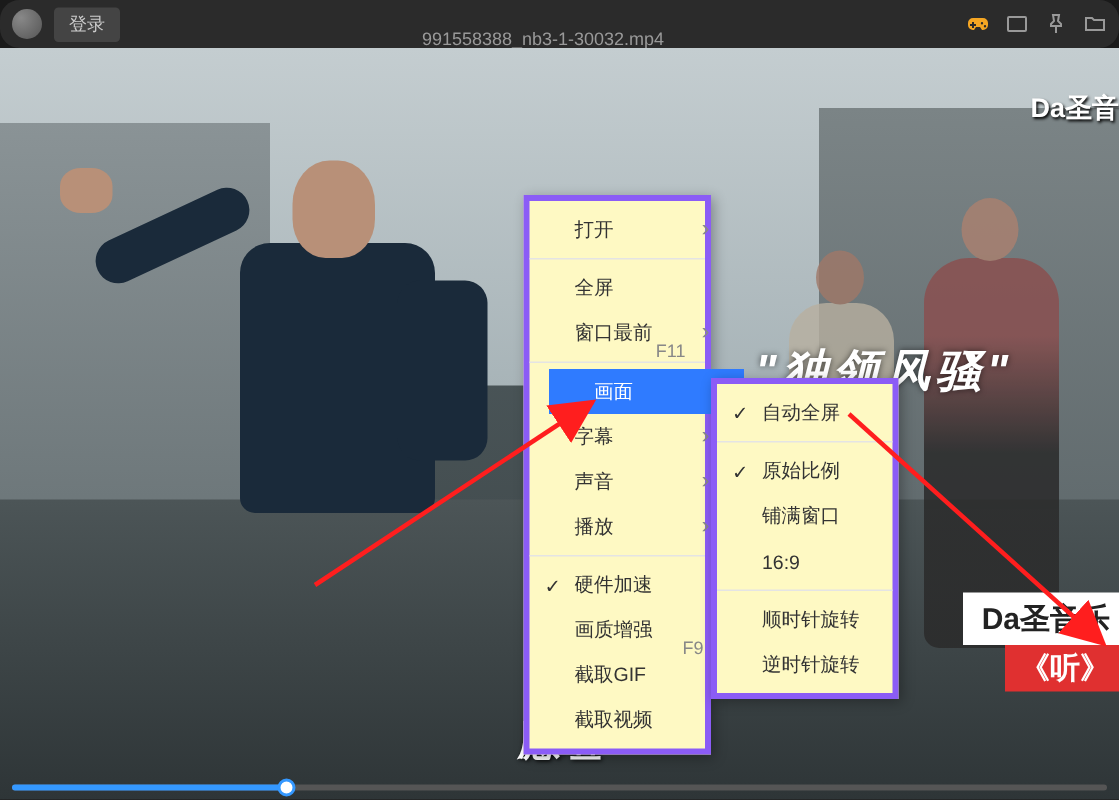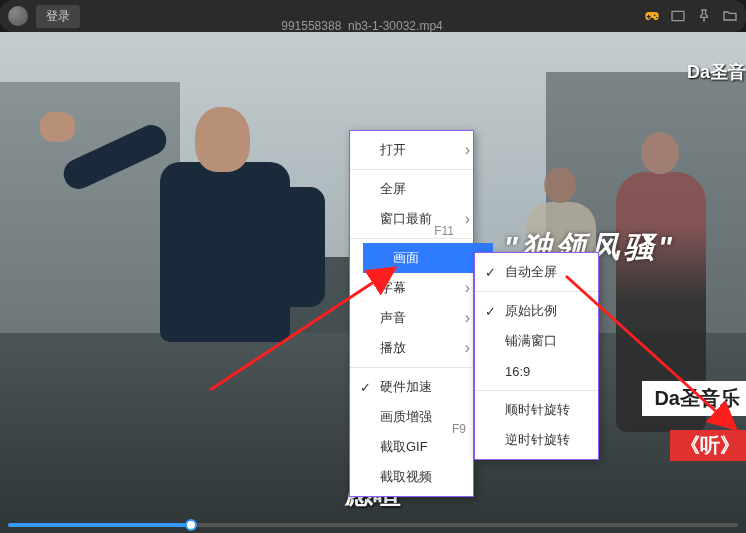--- a/index.html
+++ b/index.html
@@ -28,30 +28,30 @@
   .pm-arm-l { position:absolute; top:35px; left:-40px; width:110px; height:30px; background:#1a2a3a; border-radius:15px; transform:rotate(-25deg); }
   .pm-hand-l { position:absolute; top:5px; left:-60px; width:35px; height:30px; background:#b89078; border-radius:40%; }
   .pm-arm-r { position:absolute; top:80px; left:165px; width:60px; height:120px; background:#1a2a3a; border-radius:15px; }
   .person-bg1 { position:absolute; top:140px; right:40px; width:90px; height:260px; background: linear-gradient(180deg,#8a5050 20%, #2a2a2a 50%); border-radius:30px 30px 10px 10px; opacity:0.85;}
   .person-bg1::before { content:""; position:absolute; top:-40px; left:25px; width:38px; height:42px; background:#a88070; border-radius:50%; }
   .person-bg2 { position:absolute; top:170px; right:150px; width:70px; height:220px; background: linear-gradient(180deg,#b8b0a0 25%, #2a2a2a 55%); border-radius:25px 25px 8px 8px; opacity:0.8;}
   .person-bg2::before { content:""; position:absolute; top:-35px; left:18px; width:32px; height:36px; background:#a07868; border-radius:50%; }
 
   .watermark-top { position: absolute; top: 28px; right: 0; color: #fff; font-size: 18px; font-weight: bold; text-shadow: 1px 1px 2px #000; }
   .overlay-text { position: absolute; top: 195px; right: 70px; color: #fff; font-size: 30px; font-weight: bold; letter-spacing: 4px; text-shadow: 0 0 4px rgba(0,0,0,.6); font-style: italic; }
-  .watermark-label { position: absolute; right: 0; top: 349px; background: #fff; color: #222; font-size: 20px; font-weight: bold; padding: 4px 6px 4px 12px; }
+  .watermark-label { position: absolute; right: 0; top: 363px; background: #fff; color: #222; font-size: 20px; font-weight: bold; padding: 4px 6px 4px 12px; }
   .watermark-sub { position: absolute; right: 0; top: 398px; background: #e03030; color: #fff; font-size: 20px; font-weight: bold; padding: 2px 6px 2px 10px; }
   .subtitle { position: absolute; bottom: 20px; left: 50%; transform: translateX(-50%); color: #fff; font-size: 28px; font-weight: 600; text-shadow: 1px 1px 3px #000; }
 
   .progress-bar { position: absolute; bottom: 6px; left: 8px; right: 8px; height: 4px; background: #555; border-radius: 2px; }
   .progress-fill { position: absolute; left: 0; top: 0; bottom: 0; width: 25%; background: #3498ff; border-radius: 2px; }
   .progress-thumb { position: absolute; left: 25%; top: 50%; width: 12px; height: 12px; background: #fff; border-radius: 50%; transform: translate(-50%, -50%); border: 2px solid #3498ff; }
 
   
-  .ctx-menu { position: absolute; background: #ffffff; border: 1px solid #8b5cf6; box-shadow: 2px 2px 8px rgba(0,0,0,.3); font-size: 13px; color: #333; padding: 4px 0; }
+  .ctx-menu { position: absolute; background: #fef9c3; border: 4px solid #8b5cf6; box-shadow: 2px 2px 8px rgba(0,0,0,.3); font-size: 13px; color: #333; padding: 4px 0; }
   .ctx-item { display: flex; align-items: center; height: 30px; padding: 0 14px 0 30px; position: relative; white-space: nowrap; cursor: default; min-width: 130px; }
   .ctx-item.has-sub::after { content: "›"; position: absolute; right: 10px; font-size: 16px; color: #888; }
   .ctx-item .shortcut { position: absolute; right: 14px; color: #888; font-size: 12px; margin-top: 24px; }
   .ctx-item.has-sub .shortcut { right: 26px; }
   .ctx-item.active { background: #2f7bff; color: #fff; margin-left: 13px; }
   .ctx-item.active::after { color: #fff; }
   .ctx-sep { height: 1px; background: #e4e4e4; margin: 4px 0; }
   .ctx-check::before { content: "✓"; position: absolute; left: 10px; color: #333; font-size: 13px; }
 
   .menu1 { top: 130px; left: 349px; width: 125px; }

